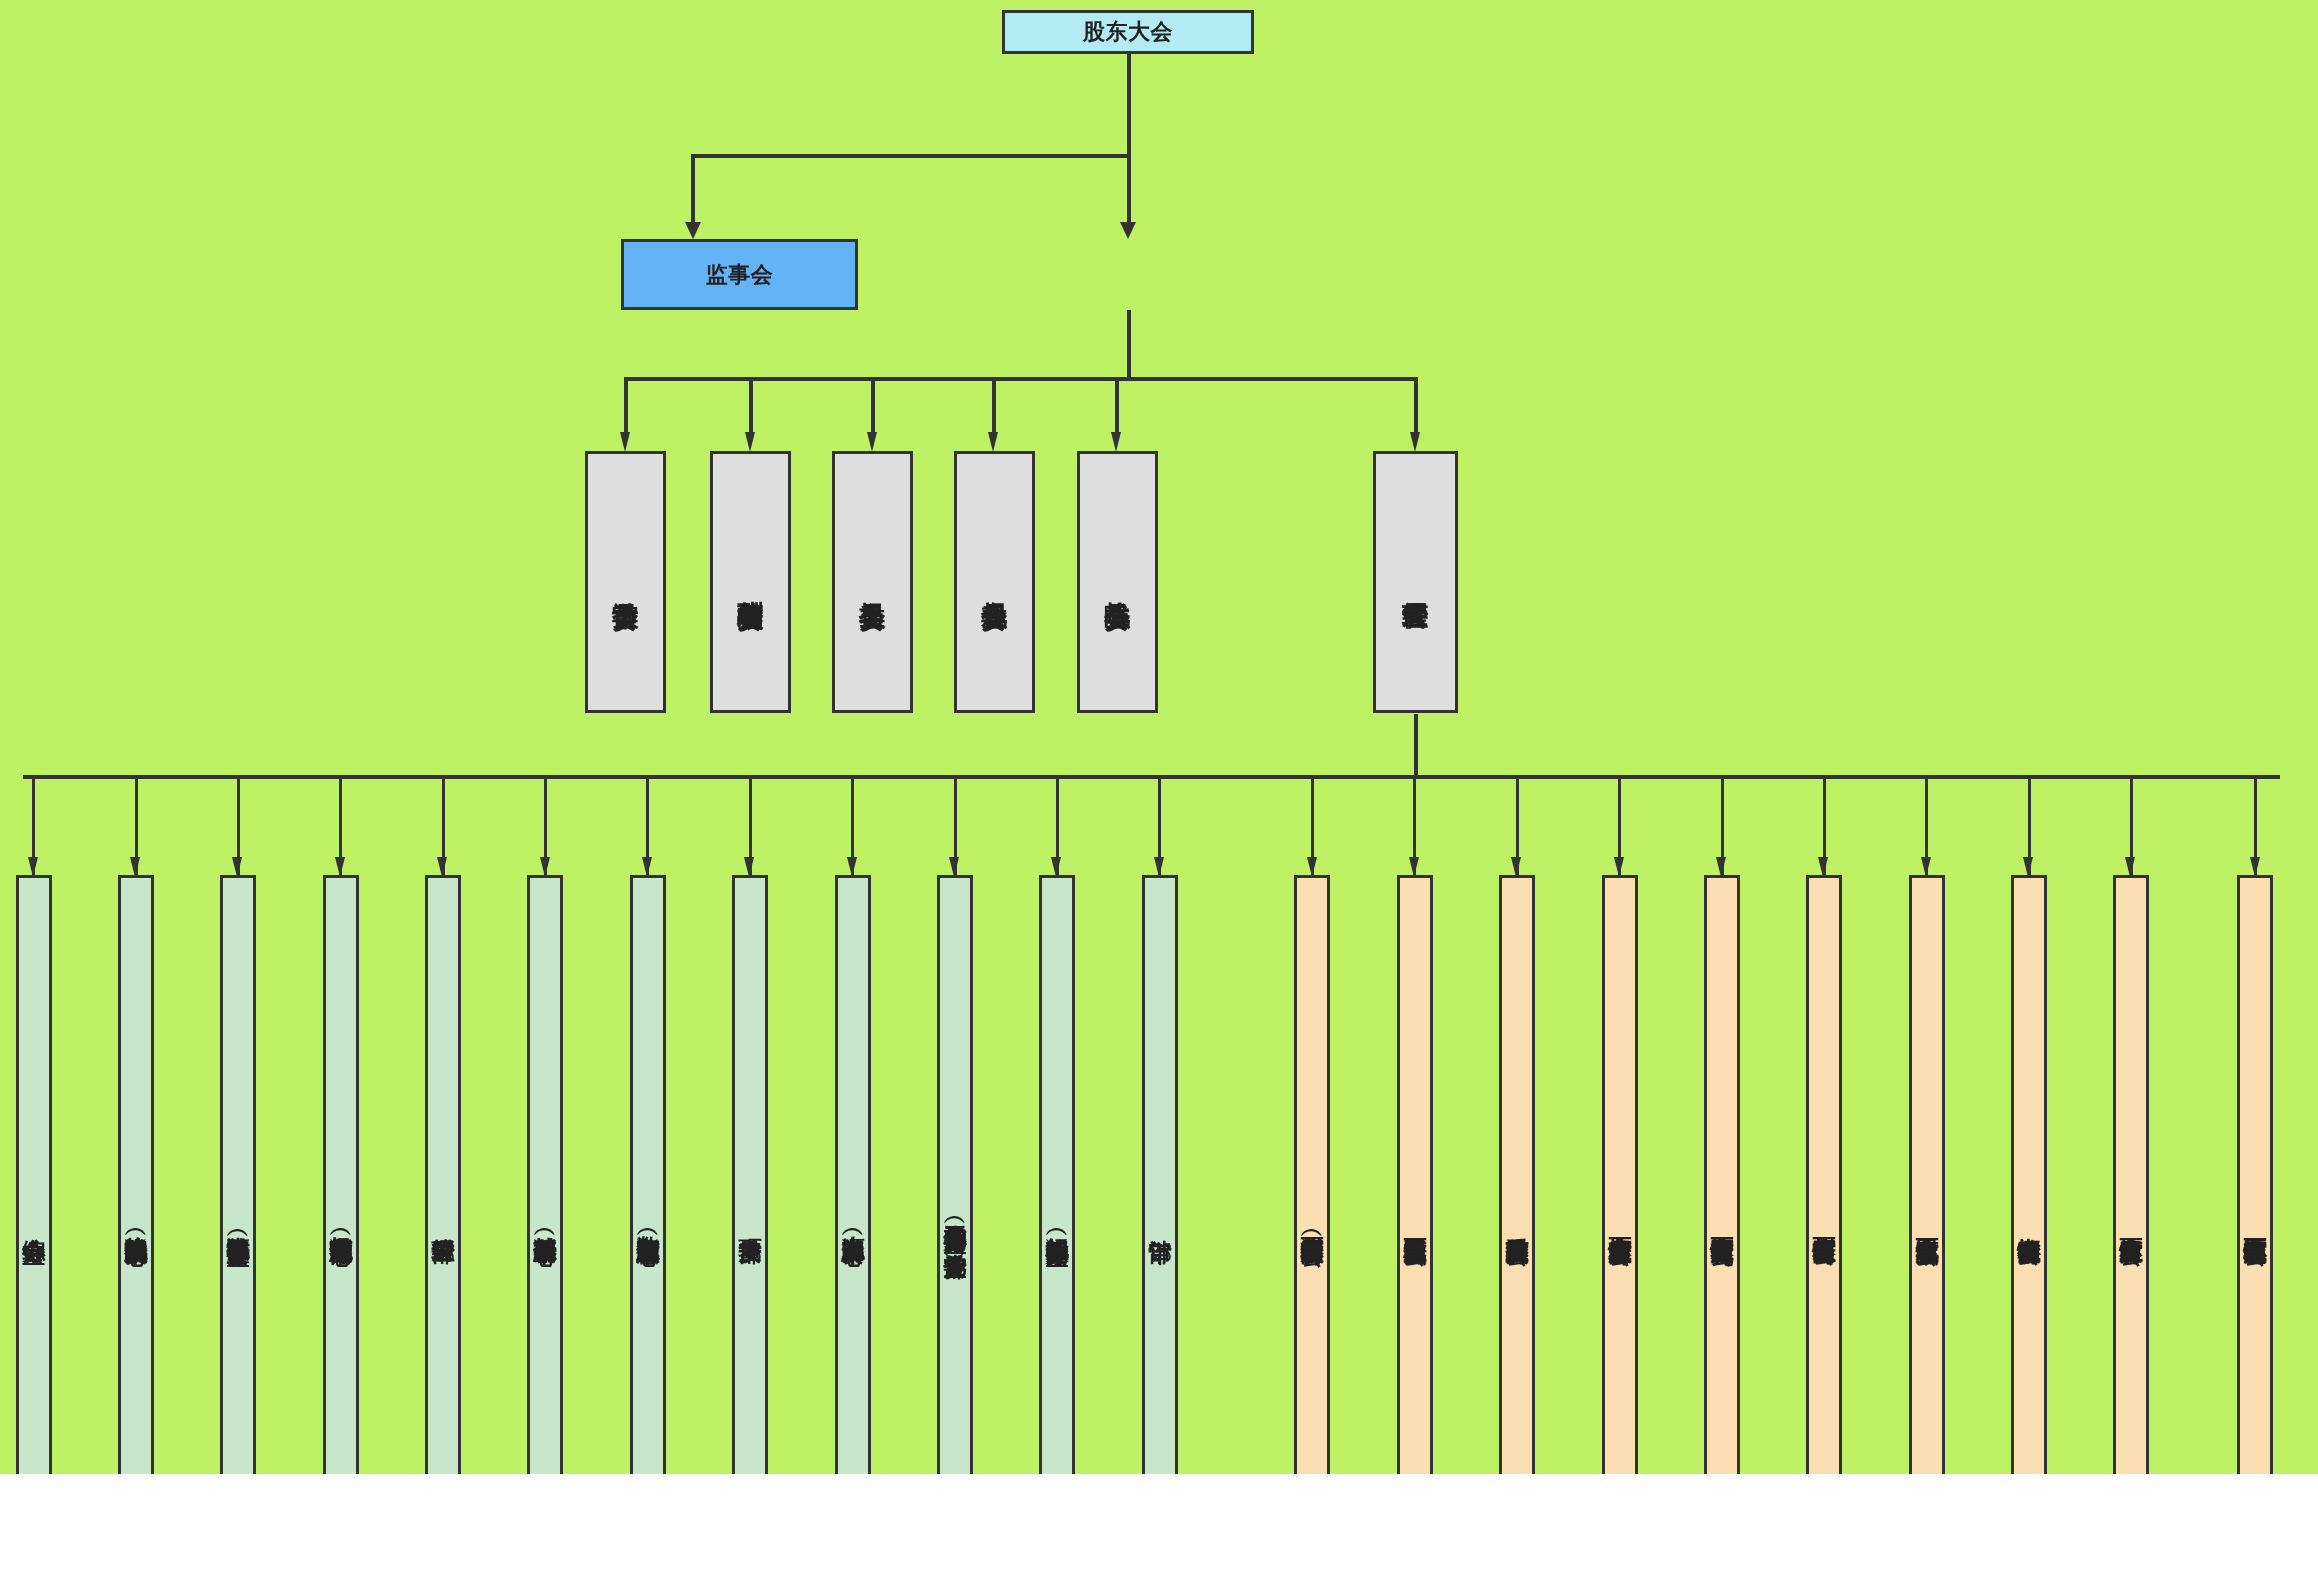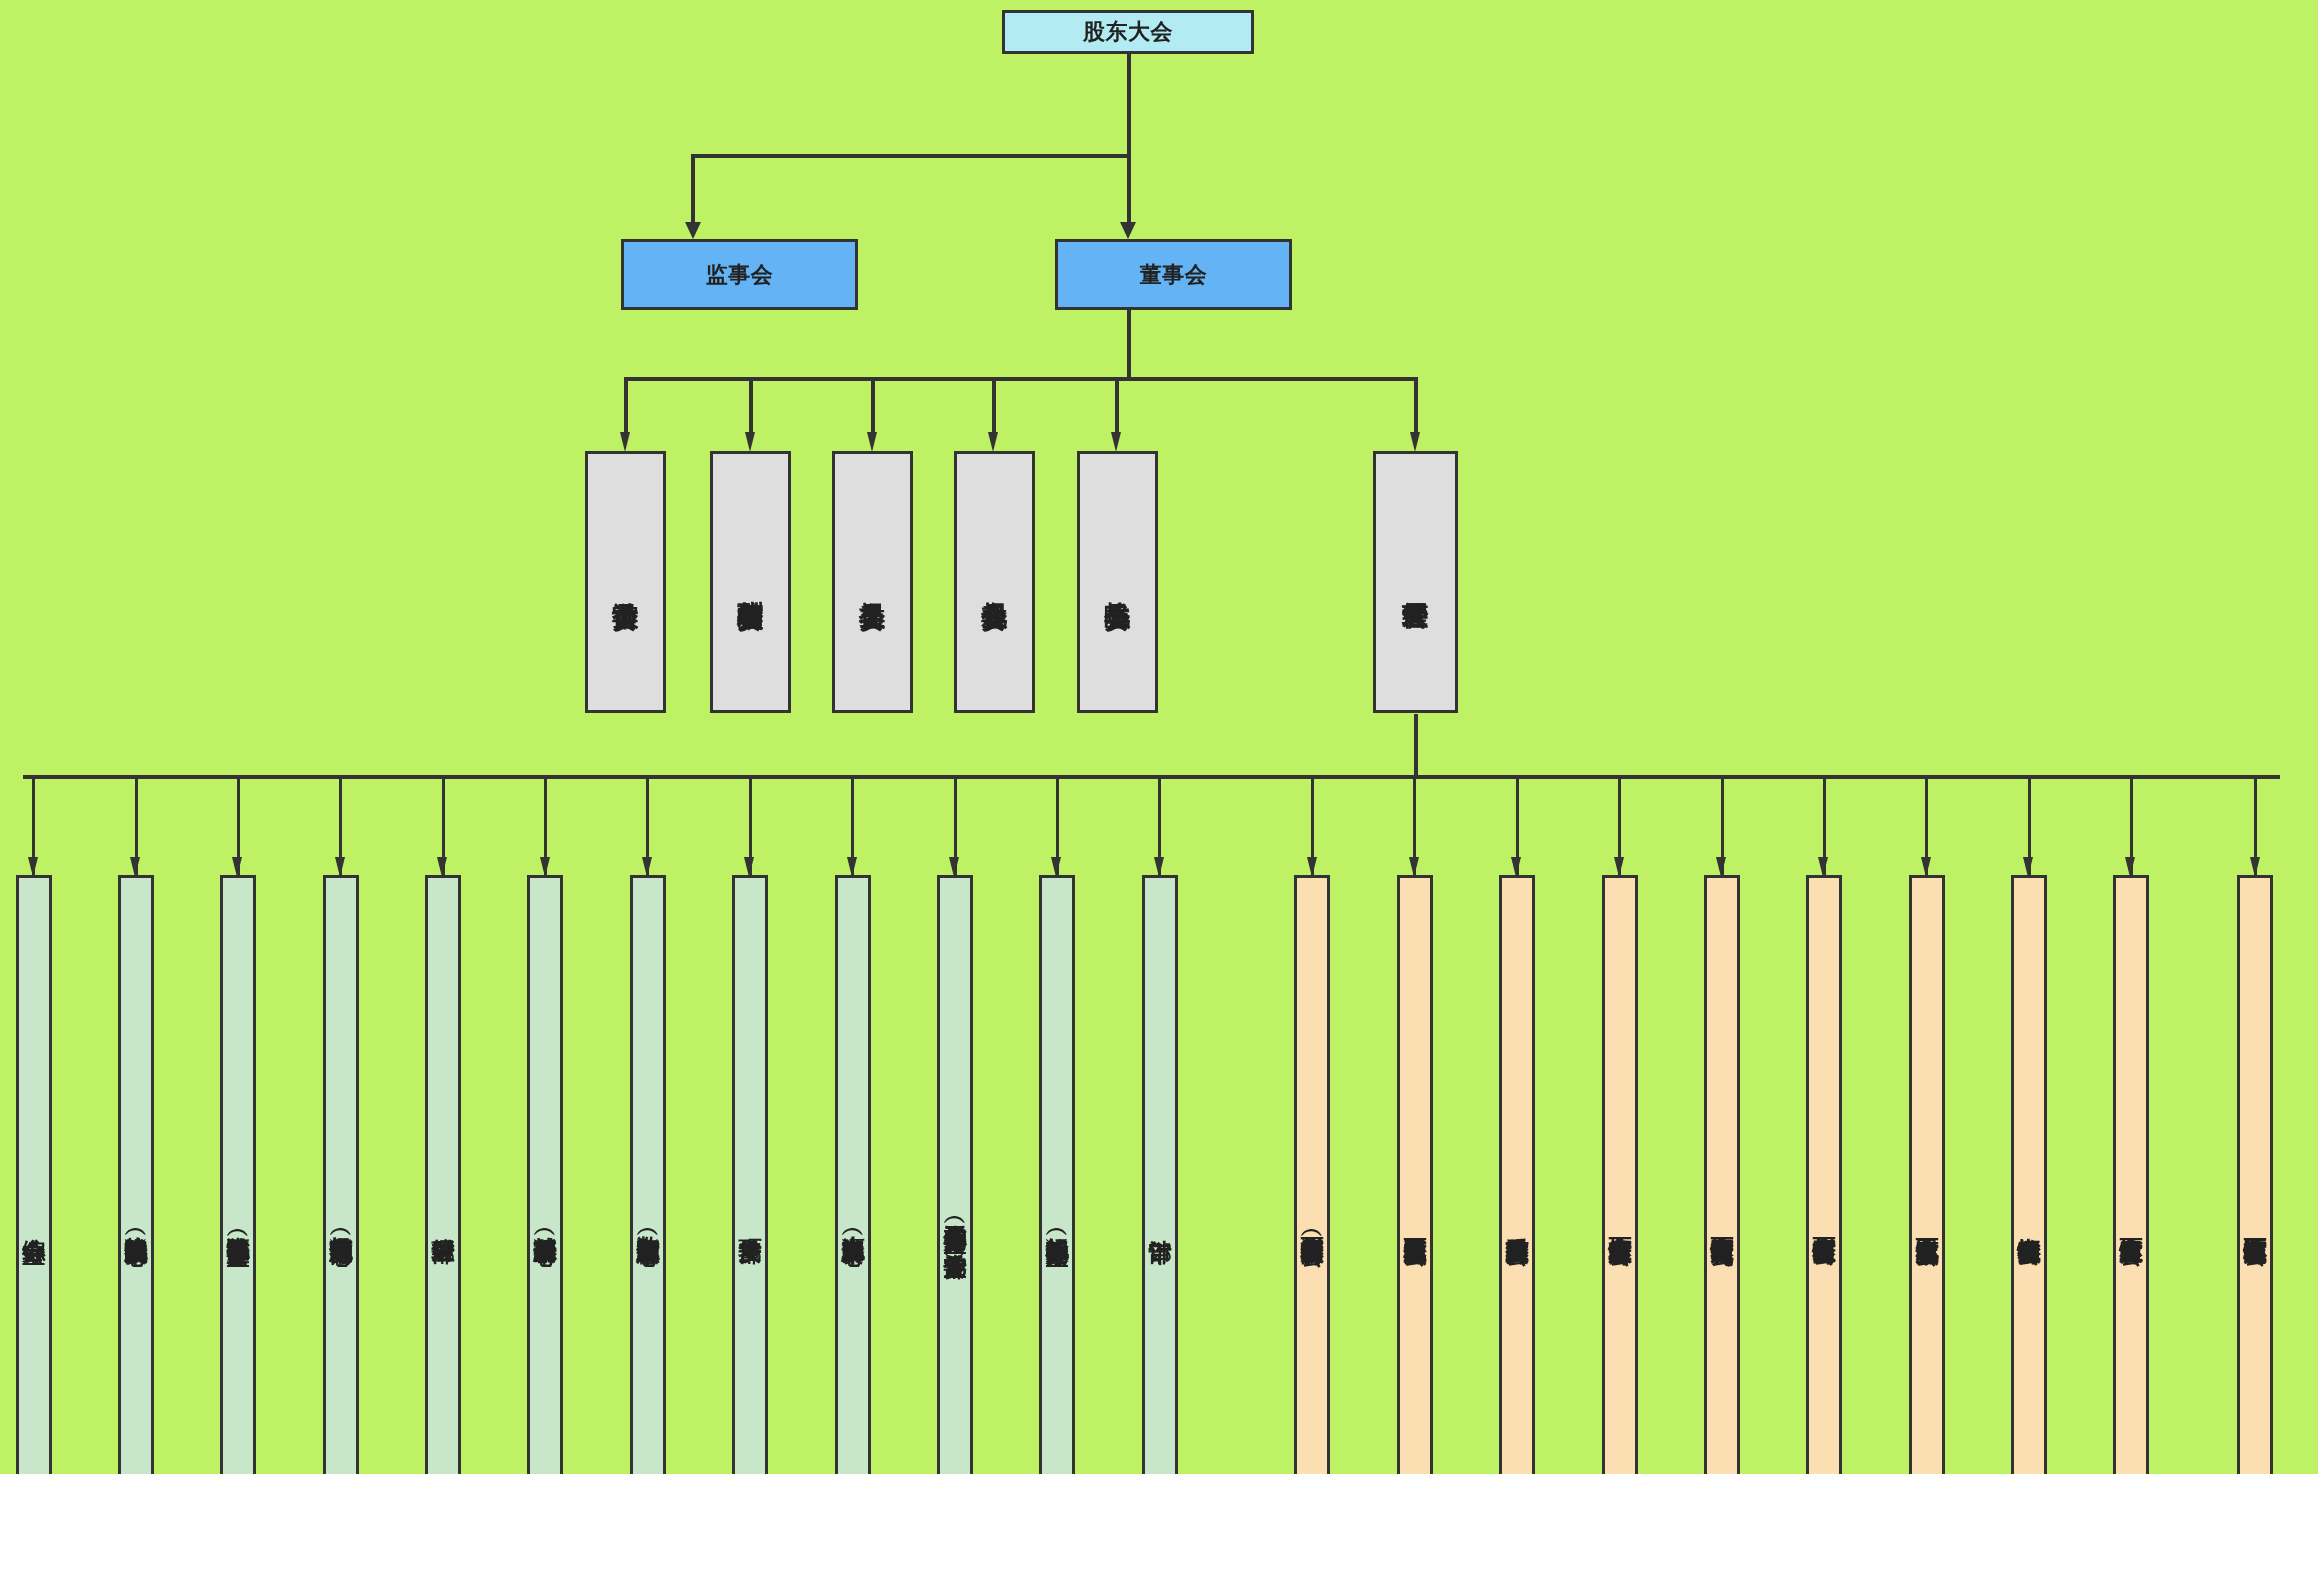--- a/index.html
+++ b/index.html
@@ -95,23 +95,20 @@
   <div class="conn v" style="left:691px; top:154px; width:3.5px; height:73px;"></div>
   <div class="arrow" style="left:685px; top:222px;"></div>
 
   <div class="conn v" style="left:1127px; top:154px; width:3.5px; height:73px;"></div>
   <div class="arrow" style="left:1120px; top:222px;"></div>
 
   <div class="node horiz fill-blue" style="left:575px; top:239px; width:237px; height:71px;">
     <span class="lbl">监事会</span>
   </div>
 
-  <div class="node horiz fill-blue" style="left:1009px; top:239px; width:237px; height:71px;">
-    <span class="lbl">董事会</span>
-  </div>
 
   <div class="conn v" style="left:1127px; top:310px; width:3.5px; height:69px;"></div>
 
   <div class="conn h" style="left:624px; top:377px; width:793px; height:3.5px;"></div>
 
   <div class="conn v" style="left:624px; top:377px; width:3.5px; height:61px;"></div>
   <div class="arrow slim" style="left:620px; top:432px;"></div>
 
   <div class="conn v" style="left:749px; top:377px; width:3.5px; height:61px;"></div>
   <div class="arrow slim" style="left:745px; top:432px;"></div>

